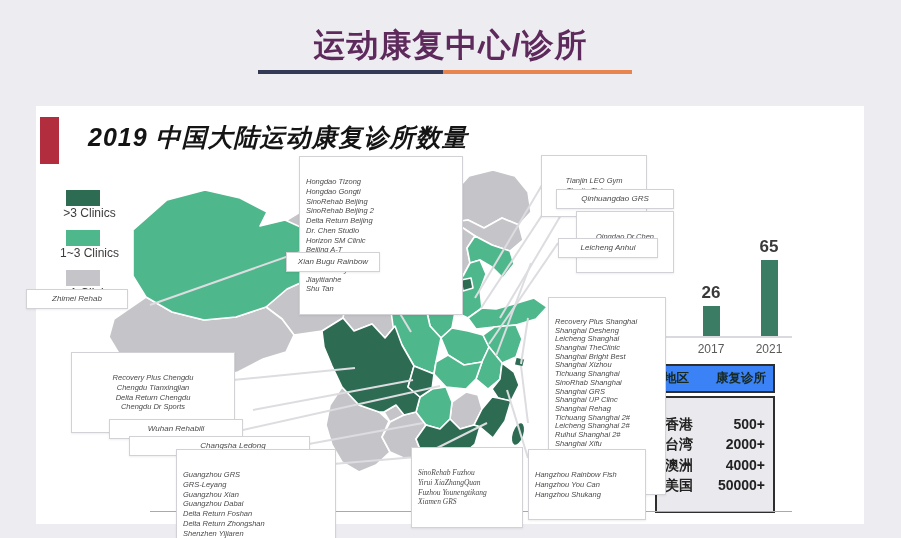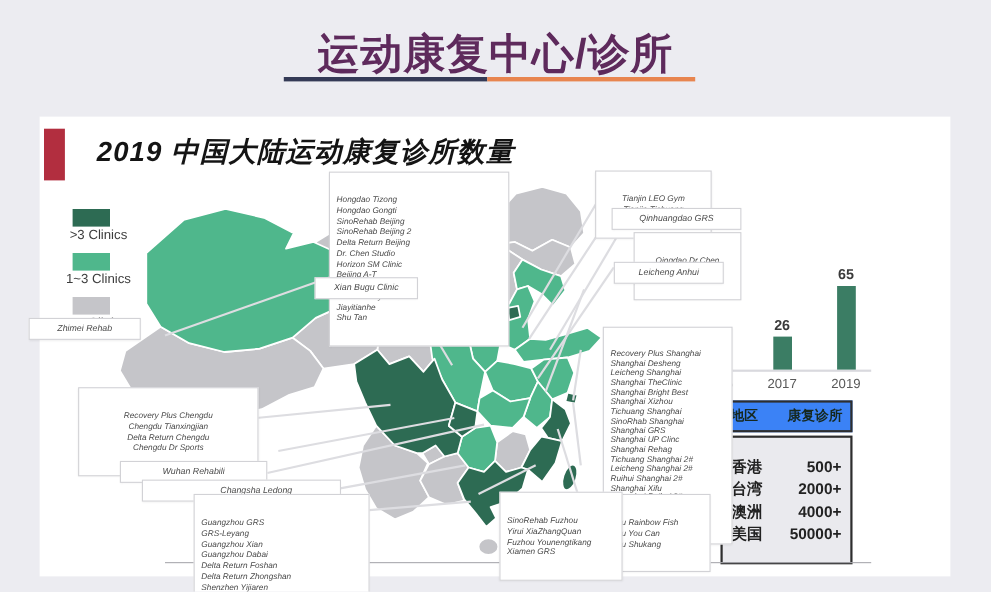--- a/index.html
+++ b/index.html
@@ -1,20 +1,20 @@
 <!DOCTYPE html>
 <html style="--c-dark: #2d6b53; --c-mid: #4fb78c; --c-gray: #c5c5c9;"><head>
 <meta charset="utf-8">
 <style>
   html,body{margin:0;padding:0;background:#ececf1;font-family:"Liberation Sans",sans-serif;}
   #stage{position:relative;width:901px;height:538px;background:#ececf1;overflow:hidden;}
 
   
   .page-title{position:absolute;left:0;top:24px;width:100%;text-align:center;
-    font-size:38px;font-weight:bold;letter-spacing:1px;}
+    font-size:32px;font-weight:bold;letter-spacing:1px;}
   .title-underline{position:absolute;top:70px;left:258px;width:374px;height:4px;display:flex;}
   .title-underline .seg1{width:185px;height:100%;}
   .title-underline .seg2{width:189px;height:100%;}
 
   
   .card{position:absolute;left:36px;top:106px;width:828px;height:418px;background:#ffffff;}
   .accent-bar{position:absolute;left:40px;top:117px;width:19px;height:47px;}
   .card-heading{position:absolute;left:88px;top:121px;font-size:25px;font-weight:bold;
     font-style:italic;color:#141414;letter-spacing:1px;}
 
@@ -38,21 +38,21 @@
     white-space:pre-line;box-shadow:0 1px 2px rgba(0,0,0,.07);}
   .mlabel.one{font-size:8px;padding:4px 6px;}
   .mlabel.center{text-align:center;}
   .mlabel.tight{line-height:1.16;}
 
   
   .chart{position:absolute;left:630px;top:236px;width:162px;}
   .chart-bars{display:flex;justify-content:space-between;align-items:flex-end;
     height:100px;border-bottom:2px solid #d9d9de;}
   .bar-col{width:46px;display:flex;flex-direction:column;align-items:center;justify-content:flex-end;}
-  .bar-value{font-size:13px;font-weight:bold;color:#3a3a3a;margin-bottom:3px;}
+  .bar-value{font-size:17px;font-weight:bold;color:#3a3a3a;margin-bottom:3px;}
   .bar{width:17px;}
   .chart-years{display:flex;justify-content:space-between;margin-top:4px;}
   .chart-years span{width:46px;text-align:center;font-size:12px;color:#5a5a5a;}
 
   
   .rtable{position:absolute;left:655px;top:364px;width:120px;}
   .rtable-header{display:flex;justify-content:space-between;border:2px solid #2e2e2e;
     padding:4px 7px;font-size:12.5px;font-weight:bold;color:#16281f;}
   .rtable-body{border:2px solid #2e2e2e;background:#eaeaee;margin-top:3px;padding:16px 8px;width:100px;}
   .rtable-row{display:flex;justify-content:space-between;font-size:14px;font-weight:bold;
@@ -150,21 +150,21 @@
 SinoRehab Beijing
 SinoRehab Beijing 2
 Delta Return Beijing
 Dr. Chen Studio
 Horizon SM Clinic
 Beijing A-T
 Haisikang Rehab
 Unite Family
 Jiayitianhe
 Shu Tan</div>
-  <div class="mlabel one center" style="left:286px;top:252px;width:80px;z-index:4;">Xian Bugu Clinic</div>
+  <div class="mlabel one center" style="left:286px;top:252px;width:80px;z-index:4;">Xian Bugu Rainbow</div>
   <div class="mlabel center" style="left:541px;top:155px;width:92px;">Tianjin LEO Gym
 Tianjin Tichuang</div>
   <div class="mlabel one center" style="left:556px;top:189px;width:104px;">Qinhuangdao GRS</div>
   <div class="mlabel center" style="left:561px;top:211px;width:84px;margin-left:15px;">Qingdao Dr.Chen
 Qingdao Huanghai</div>
   <div class="mlabel one center" style="left:558px;top:238px;width:86px;">Leicheng Anhui</div>
   <div class="mlabel tight" style="left:548px;top:297px;width:104px;z-index:3;">Recovery Plus Shanghai
 Shanghai Desheng
 Leicheng Shanghai
 Shanghai TheClinic
@@ -193,21 +193,21 @@
   <div class="mlabel one center" style="left:109px;top:419px;width:120px;">Wuhan Rehabili</div>
   <div class="mlabel one center" style="left:129px;top:436px;width:140px;padding-left:33px;">Changsha Ledong</div>
   <div class="mlabel" style="left:176px;top:449px;width:146px;z-index:3;">Guangzhou GRS
 GRS-Leyang
 Guangzhou Xian
 Guangzhou Dabai
 Delta Return Foshan
 Delta Return Zhongshan
 Shenzhen Yijiaren
 Shenzhen yundong Yisheng</div>
-  <div class="mlabel" style="left:454px;top:447px;width:98px;z-index:3;">SinoRehab Fuzhou
+  <div class="mlabel" style="left:411px;top:447px;width:98px;z-index:3;font-family:Liberation Serif, serif;">SinoRehab Fuzhou
 Yirui XiaZhangQuan
 Fuzhou Younengtikang
 Xiamen GRS</div>
 
   <div class="chart">
     <div class="chart-bars">
       <div class="bar-col">
         <div class="bar-value">6</div>
         <div class="bar" style="height: 7px; background: rgb(59, 125, 100);"></div>
       </div>
@@ -216,21 +216,21 @@
         <div class="bar" style="height: 30px; background: rgb(59, 125, 100);"></div>
       </div>
       <div class="bar-col">
         <div class="bar-value">65</div>
         <div class="bar" style="height: 76px; background: rgb(59, 125, 100);"></div>
       </div>
     </div>
     <div class="chart-years">
       <span>2015</span>
       <span>2017</span>
-      <span>2019</span>
+      <span>2021</span>
     </div>
   </div>
 
   <div class="rtable">
     <div class="rtable-header" style="background: #3b82f6;">
       <span>地区</span>
       <span>康复诊所</span>
     </div>
     <div class="rtable-body">
       <div class="rtable-row">

